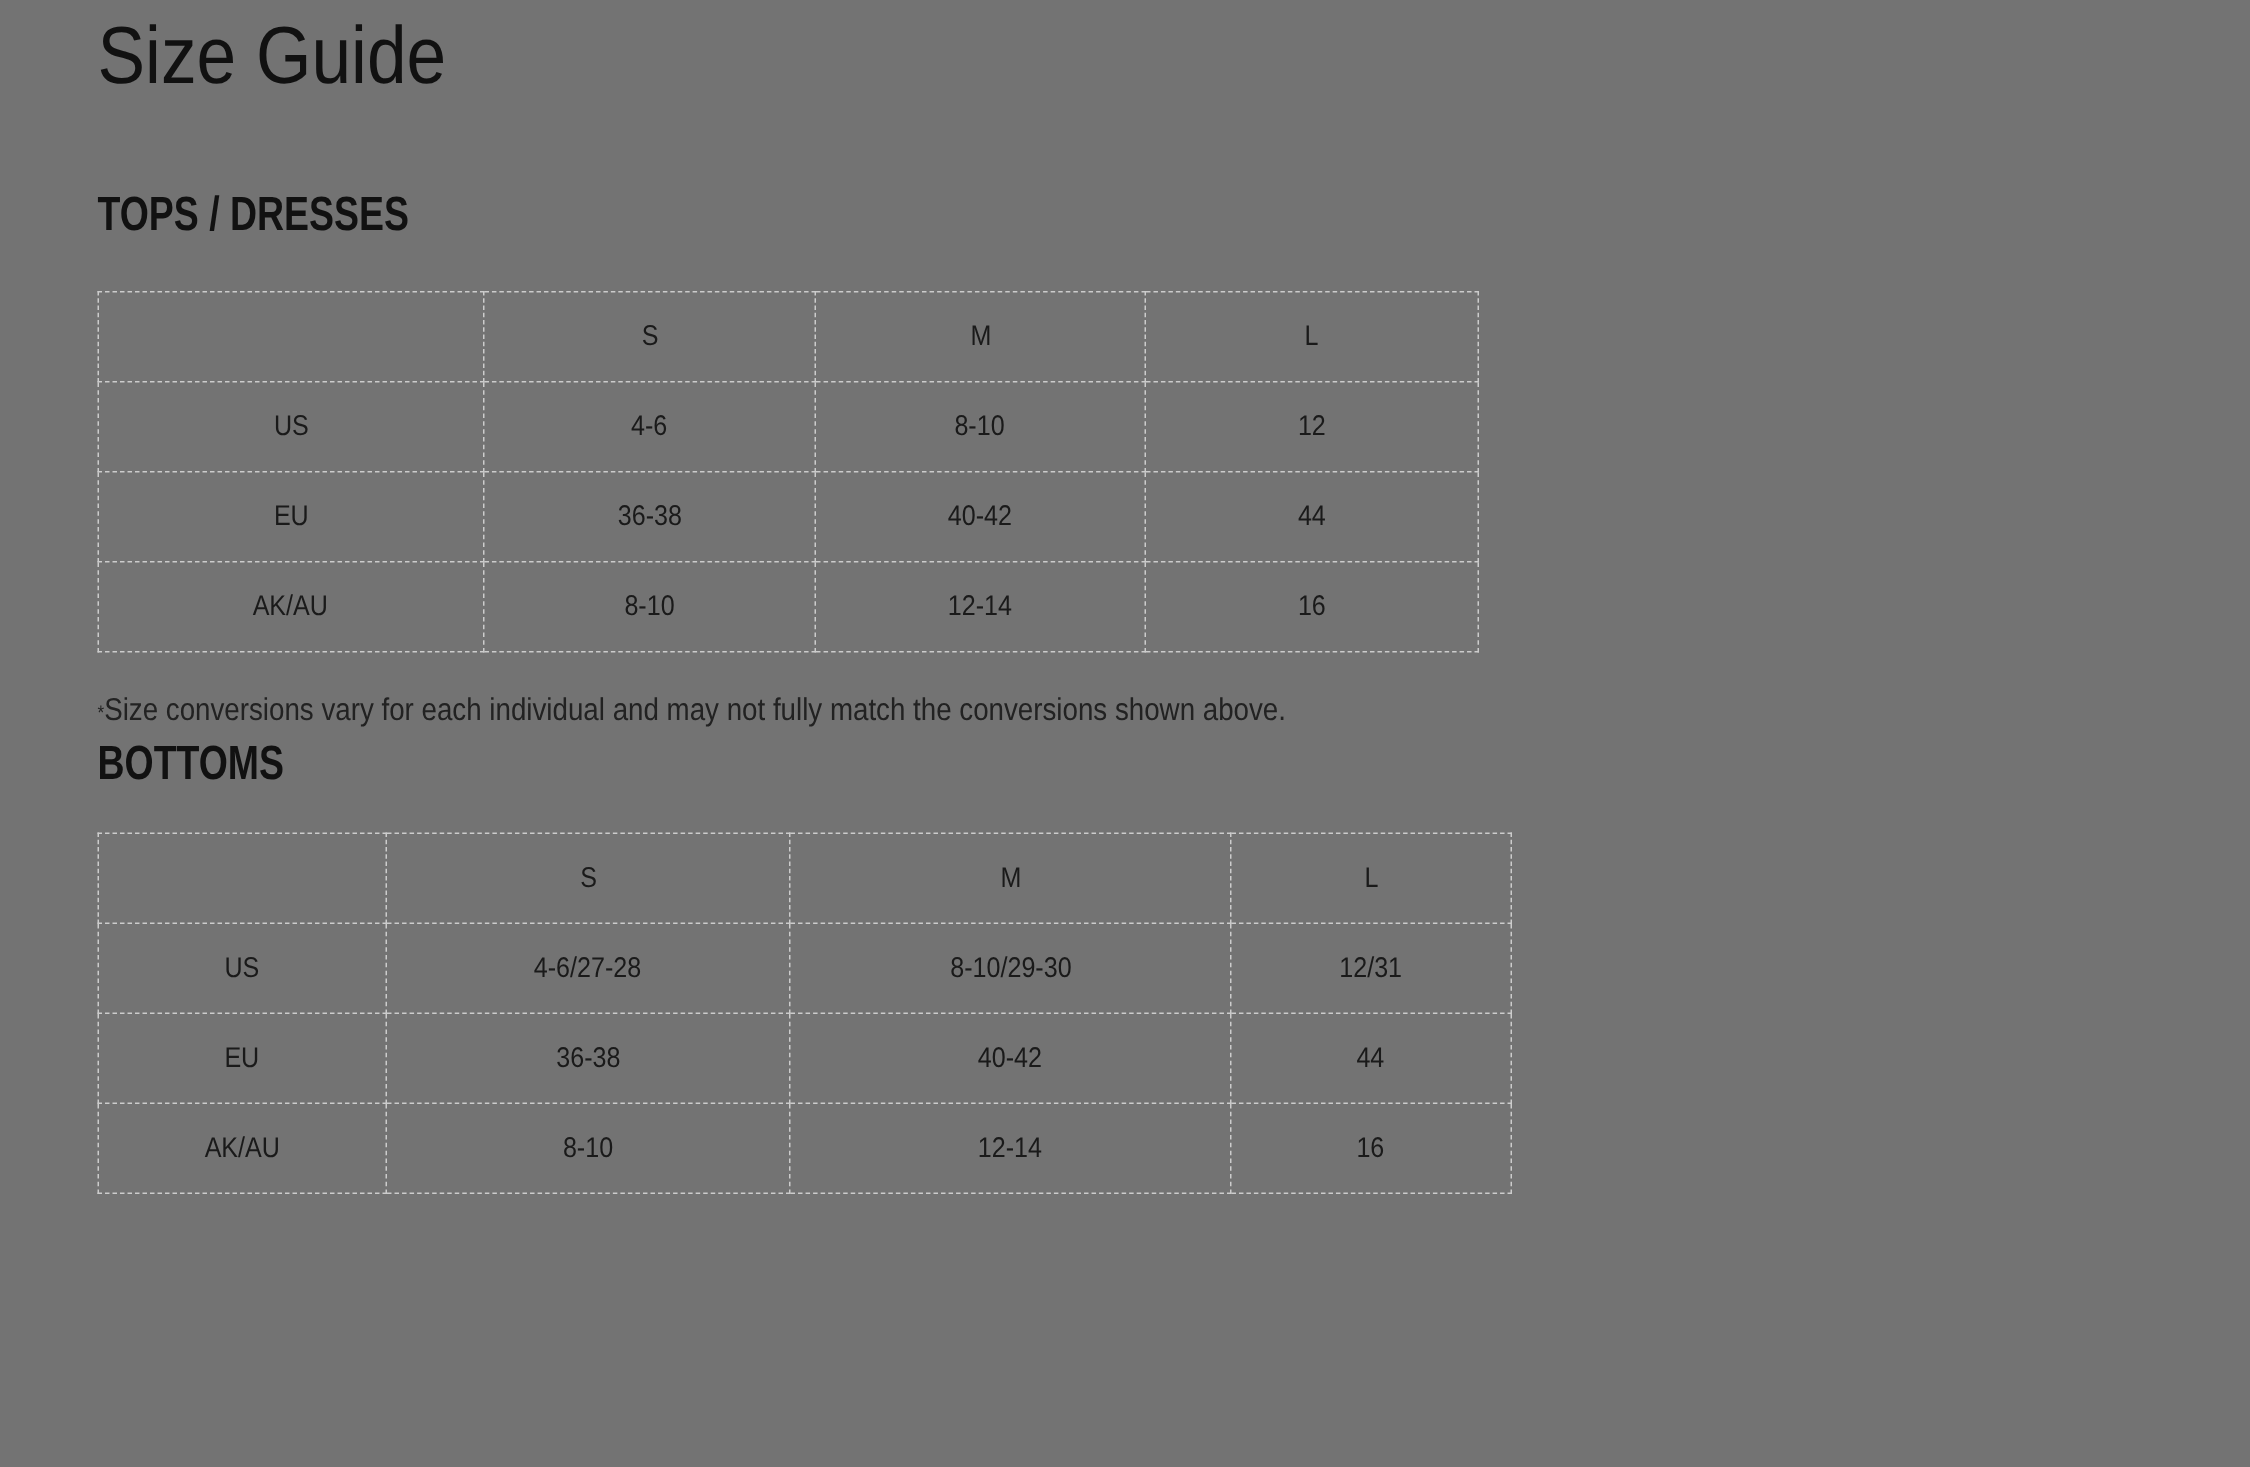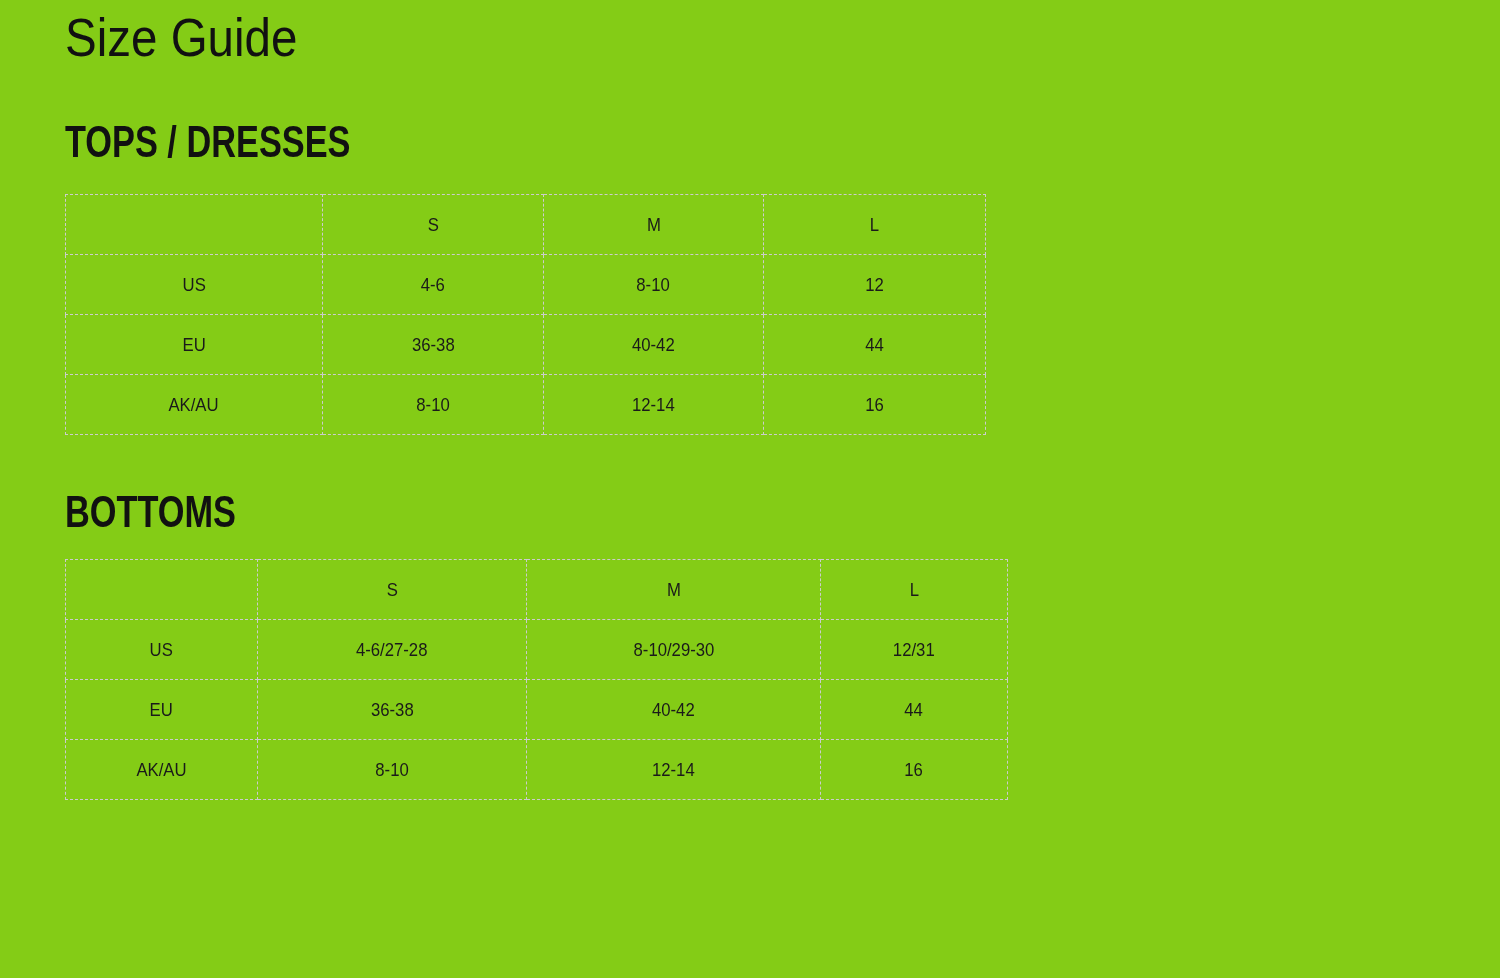--- a/index.html
+++ b/index.html
@@ -1,46 +1,46 @@
 <!DOCTYPE html>
 <html><head>
 <meta charset="utf-8">
 <style>
   * { margin: 0; padding: 0; box-sizing: border-box; }
   html, body { background: #ffffff; }
   .page {
     position: relative;
     width: 1500px;
     height: 978px;
-    background: #84cc16;
+    background: #737373;
     color: #1a1a1a;
     font-family: "Liberation Sans", "DejaVu Sans", sans-serif;
     overflow: hidden;
   }
   .inner { padding: 6px 0 0 65px; }
 
   
   .cond   { display: inline-block; transform: scaleX(0.88); transform-origin: 0 50%; white-space: nowrap; }
   .cond-c { display: inline-block; transform: scaleX(0.88); transform-origin: 50% 50%; white-space: nowrap; }
   .cond-h { display: inline-block; transform: scaleX(0.78); transform-origin: 0 50%; white-space: nowrap; }
 
   h1.page-title {
     font-size: 54px;
     font-weight: 400;
     line-height: 62px;
     color: #111111;
   }
   h2.section-heading {
-    font-size: 44px;
+    font-size: 32px;
     font-weight: 700;
     line-height: 44px;
     color: #111111;
   }
   .tops-heading    { margin-top: 52px; }
-  .bottoms-heading { margin-top: 55px; }
+  .bottoms-heading { }
 
   table.size-table {
     border-collapse: collapse;
     table-layout: fixed;
   }
   table.size-table.tops    { width: 920px; margin-top: 30px; }
   table.size-table.bottoms { width: 942px; margin-top: 25px; }
   table.size-table th,
   table.size-table td {
     border: 1px dashed #cccccc;
@@ -107,20 +107,21 @@
           </tr>
           <tr>
             <td><span class="cond-c">AK/AU</span></td>
             <td><span class="cond-c">8-10</span></td>
             <td><span class="cond-c">12-14</span></td>
             <td><span class="cond-c">16</span></td>
           </tr>
         </tbody>
       </table>
 
+      <p class="footnote"><span class="cond"><sup>*</sup><span>Size conversions vary for each individual and may not fully match the conversions shown above.</span></span></p>
     </section>
 
     <section>
       <h2 class="section-heading bottoms-heading"><span class="cond-h">BOTTOMS</span></h2>
 
       <table class="size-table bottoms">
         <colgroup>
           <col style="width:192px">
           <col style="width:269px">
           <col style="width:294px">

